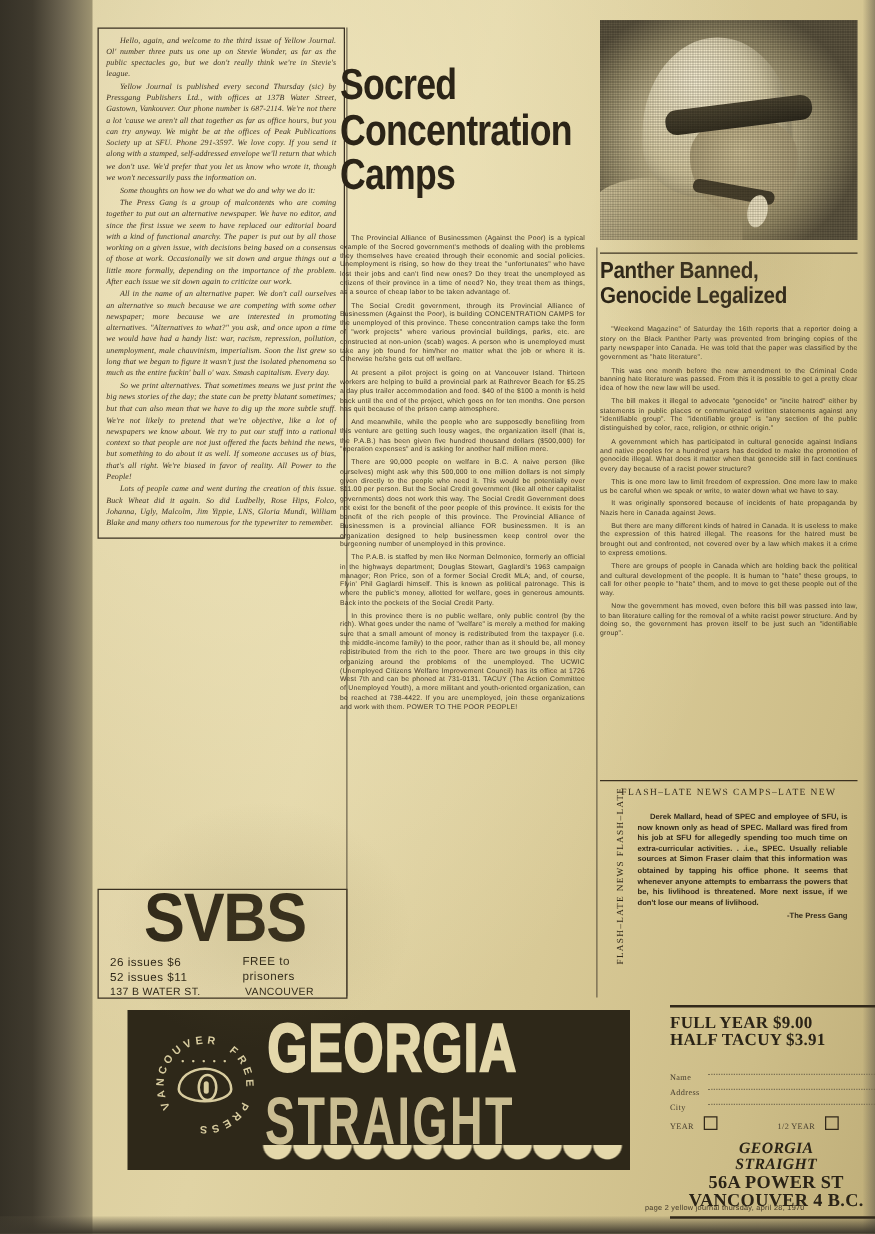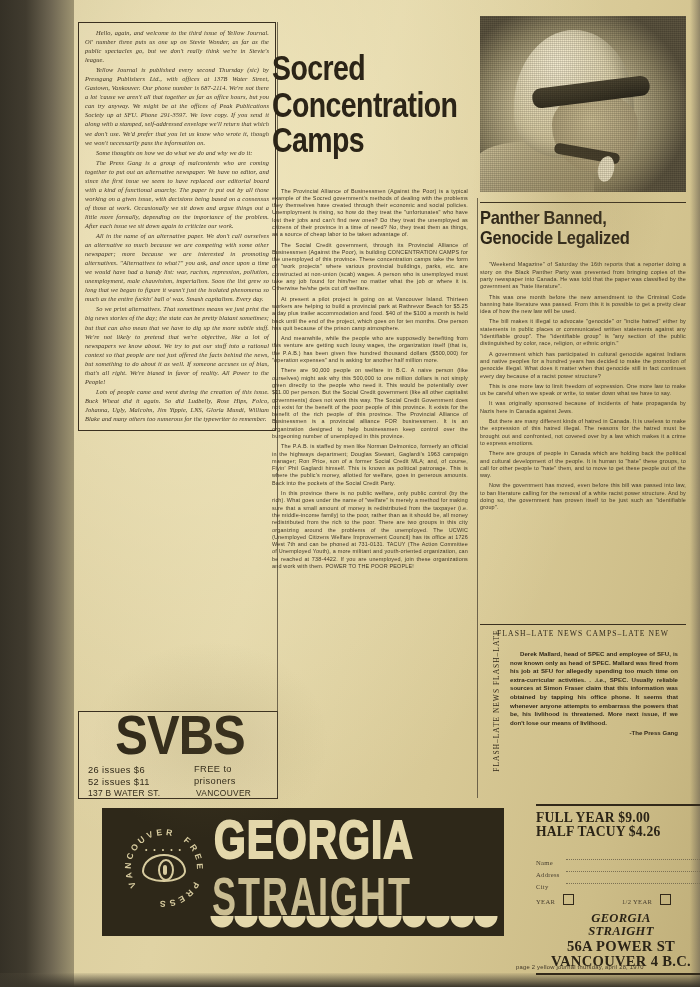--- a/index.html
+++ b/index.html
@@ -329,21 +329,21 @@
       </div>
 
       <div class="subform">
         <div class="sf-top"></div>
         <div class="sf-price">
           <span>FULL YEAR</span>
           <span>$9.00</span>
         </div>
         <div class="sf-price">
           <span>HALF TACUY</span>
-          <span>$4.26</span>
+          <span>$3.91</span>
         </div>
 
         <div class="sf-fields">
           <div class="sf-row">
             <span class="sf-lab">Name</span>
             <span class="sf-line"></span>
           </div>
           <div class="sf-row">
             <span class="sf-lab">Address</span>
             <span class="sf-line"></span>

